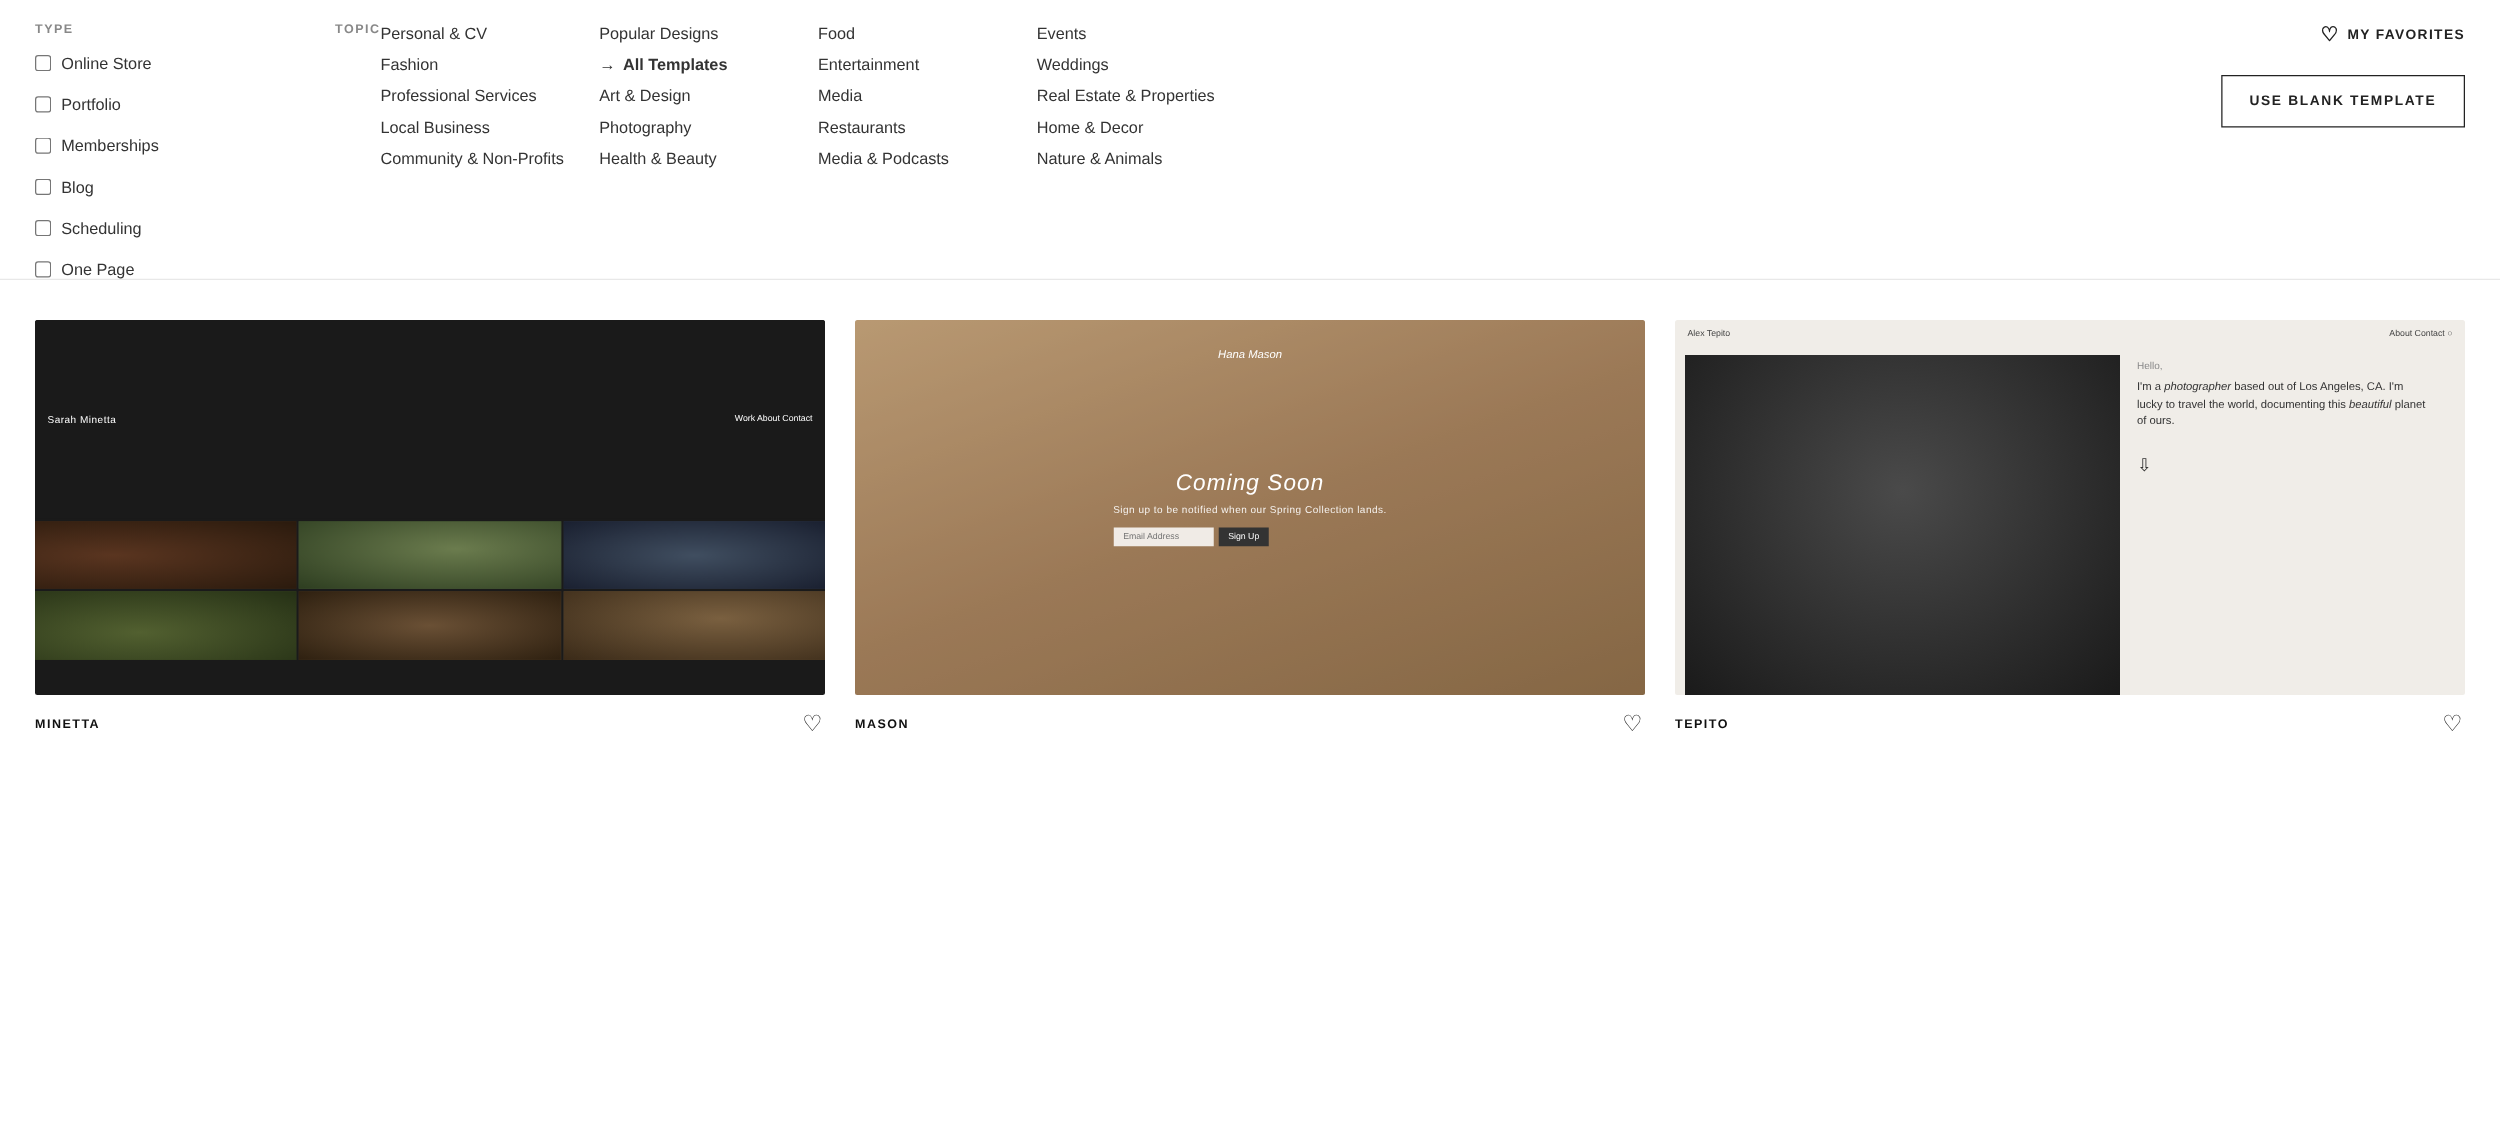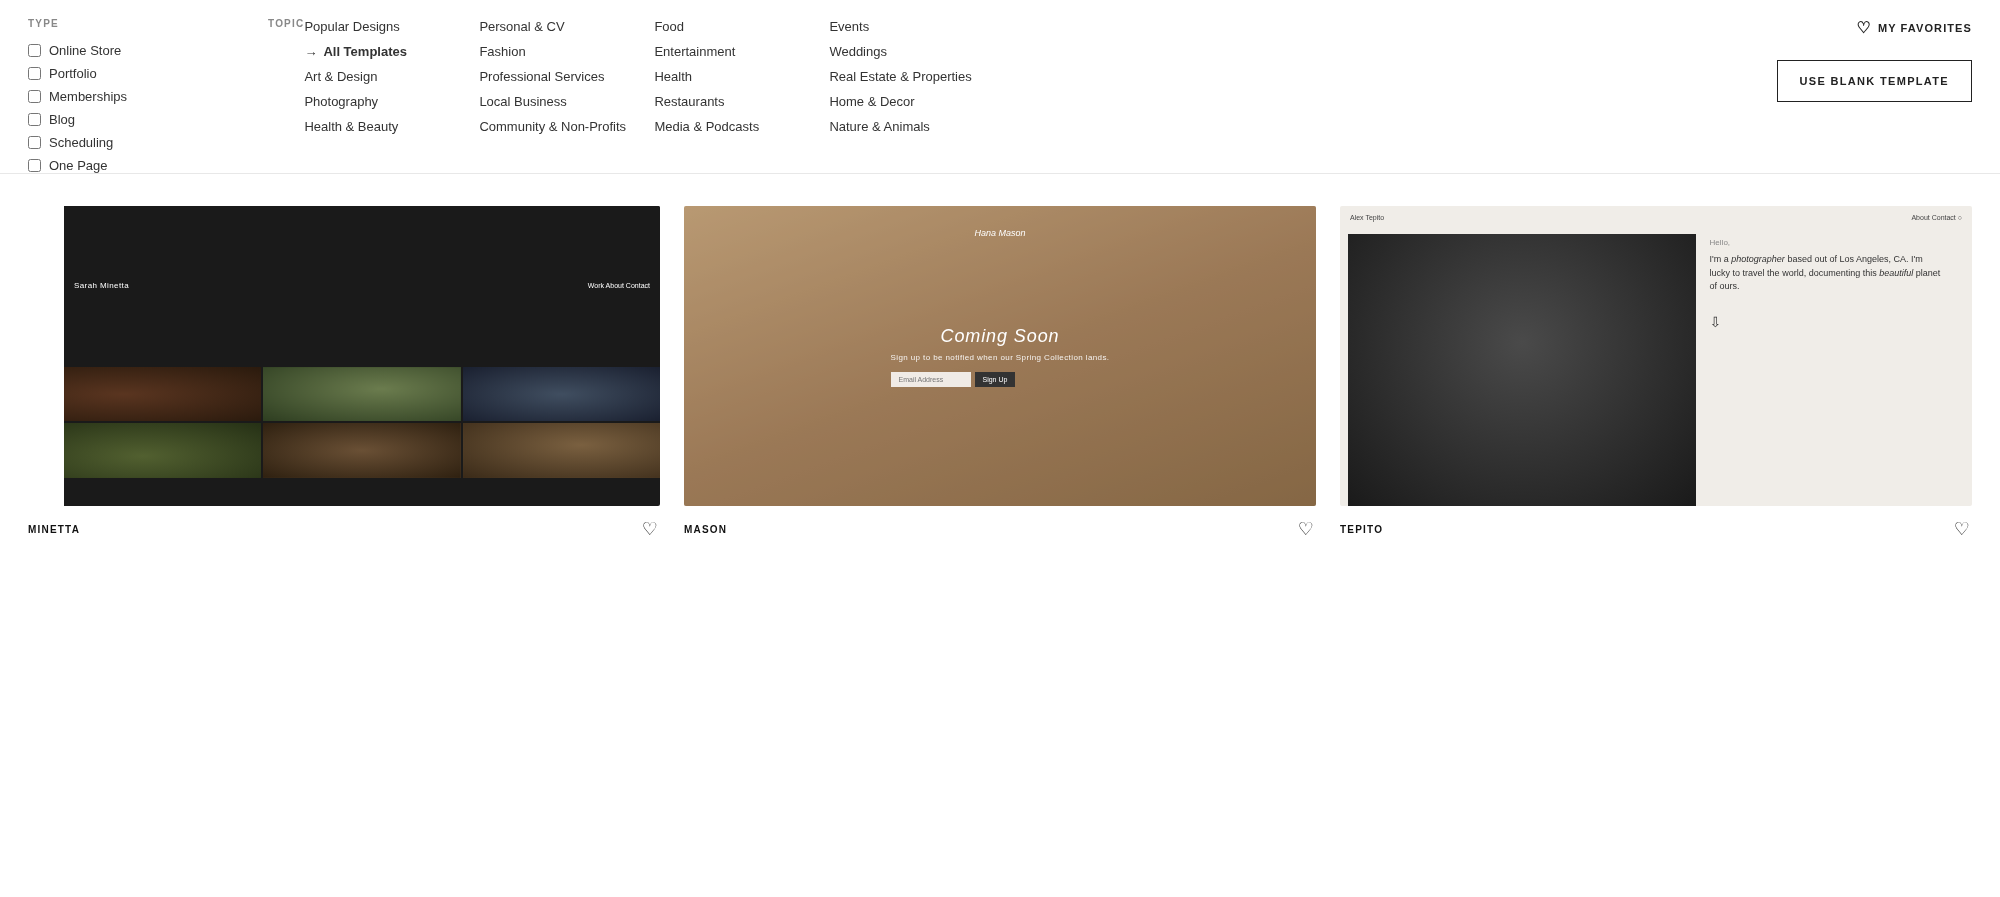--- a/index.html
+++ b/index.html
@@ -35,21 +35,21 @@
       letter-spacing: 0.12em;
       text-transform: uppercase;
       color: #888;
       margin-bottom: 14px;
     }
 
     .type-list {
       list-style: none;
       display: flex;
       flex-direction: column;
-      gap: 8px;
+      gap: 18px;
     }
 
     .type-item {
       display: flex;
       align-items: center;
       gap: 8px;
       font-size: 13px;
       color: #333;
       cursor: pointer;
     }
@@ -157,21 +157,20 @@
 
     .thumb-minetta {
       background: #1a1a1a;
       display: grid;
       grid-template-columns: 1fr 1fr 1fr;
       grid-template-rows: auto auto;
       gap: 2px;
       height: 100%;
       padding: 0;
       position: relative;
-      margin-left: 36px;
     }
 
     .thumb-minetta-header {
       grid-column: 1 / -1;
       background: #1a1a1a;
       padding: 6px 10px;
       display: flex;
       justify-content: space-between;
       align-items: center;
     }
@@ -401,46 +400,46 @@
         <span>One Page</span>
       </li>
     </ul>
   </div>
 
   <div class="topic-section">
     <div class="section-label">TOPIC</div>
 
     <div class="topic-column">
       <ul class="topic-list">
+        <li class="topic-item">Personal &amp; CV</li>
+        <li class="topic-item">Fashion</li>
+        <li class="topic-item">Professional Services</li>
+        <li class="topic-item">Local Business</li>
+        <li class="topic-item">Community &amp; Non-Profits</li>
+      </ul>
+    </div>
+
+    <div class="topic-column">
+      <ul class="topic-list">
         <li class="topic-item">Popular Designs</li>
         <li class="topic-item active">
           <span>→</span>
           <span>All Templates</span>
         </li>
         <li class="topic-item">Art &amp; Design</li>
         <li class="topic-item">Photography</li>
         <li class="topic-item">Health &amp; Beauty</li>
       </ul>
     </div>
 
     <div class="topic-column">
       <ul class="topic-list">
-        <li class="topic-item">Personal &amp; CV</li>
-        <li class="topic-item">Fashion</li>
-        <li class="topic-item">Professional Services</li>
-        <li class="topic-item">Local Business</li>
-        <li class="topic-item">Community &amp; Non-Profits</li>
-      </ul>
-    </div>
-
-    <div class="topic-column">
-      <ul class="topic-list">
         <li class="topic-item">Food</li>
         <li class="topic-item">Entertainment</li>
-        <li class="topic-item">Health</li>
+        <li class="topic-item">Media</li>
         <li class="topic-item">Restaurants</li>
         <li class="topic-item">Media &amp; Podcasts</li>
       </ul>
     </div>
 
     <div class="topic-column">
       <ul class="topic-list">
         <li class="topic-item">Events</li>
         <li class="topic-item">Weddings</li>
         <li class="topic-item">Real Estate &amp; Properties</li>

